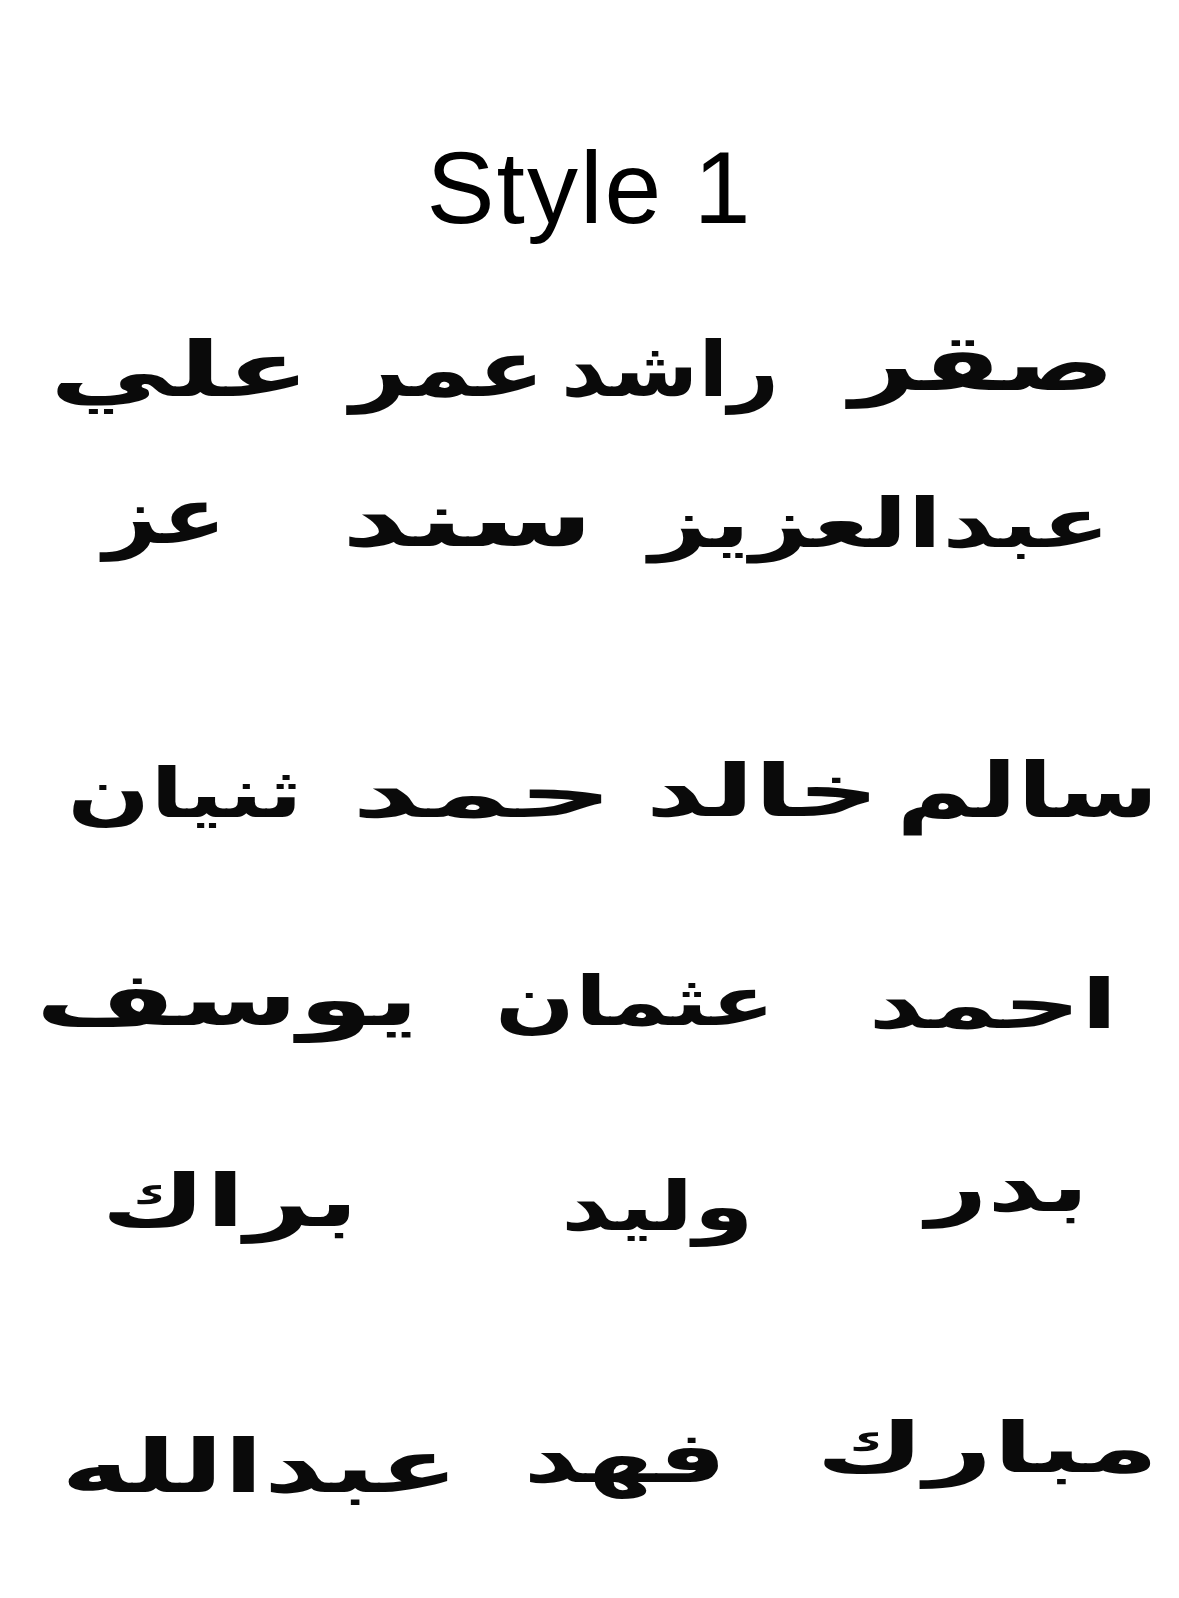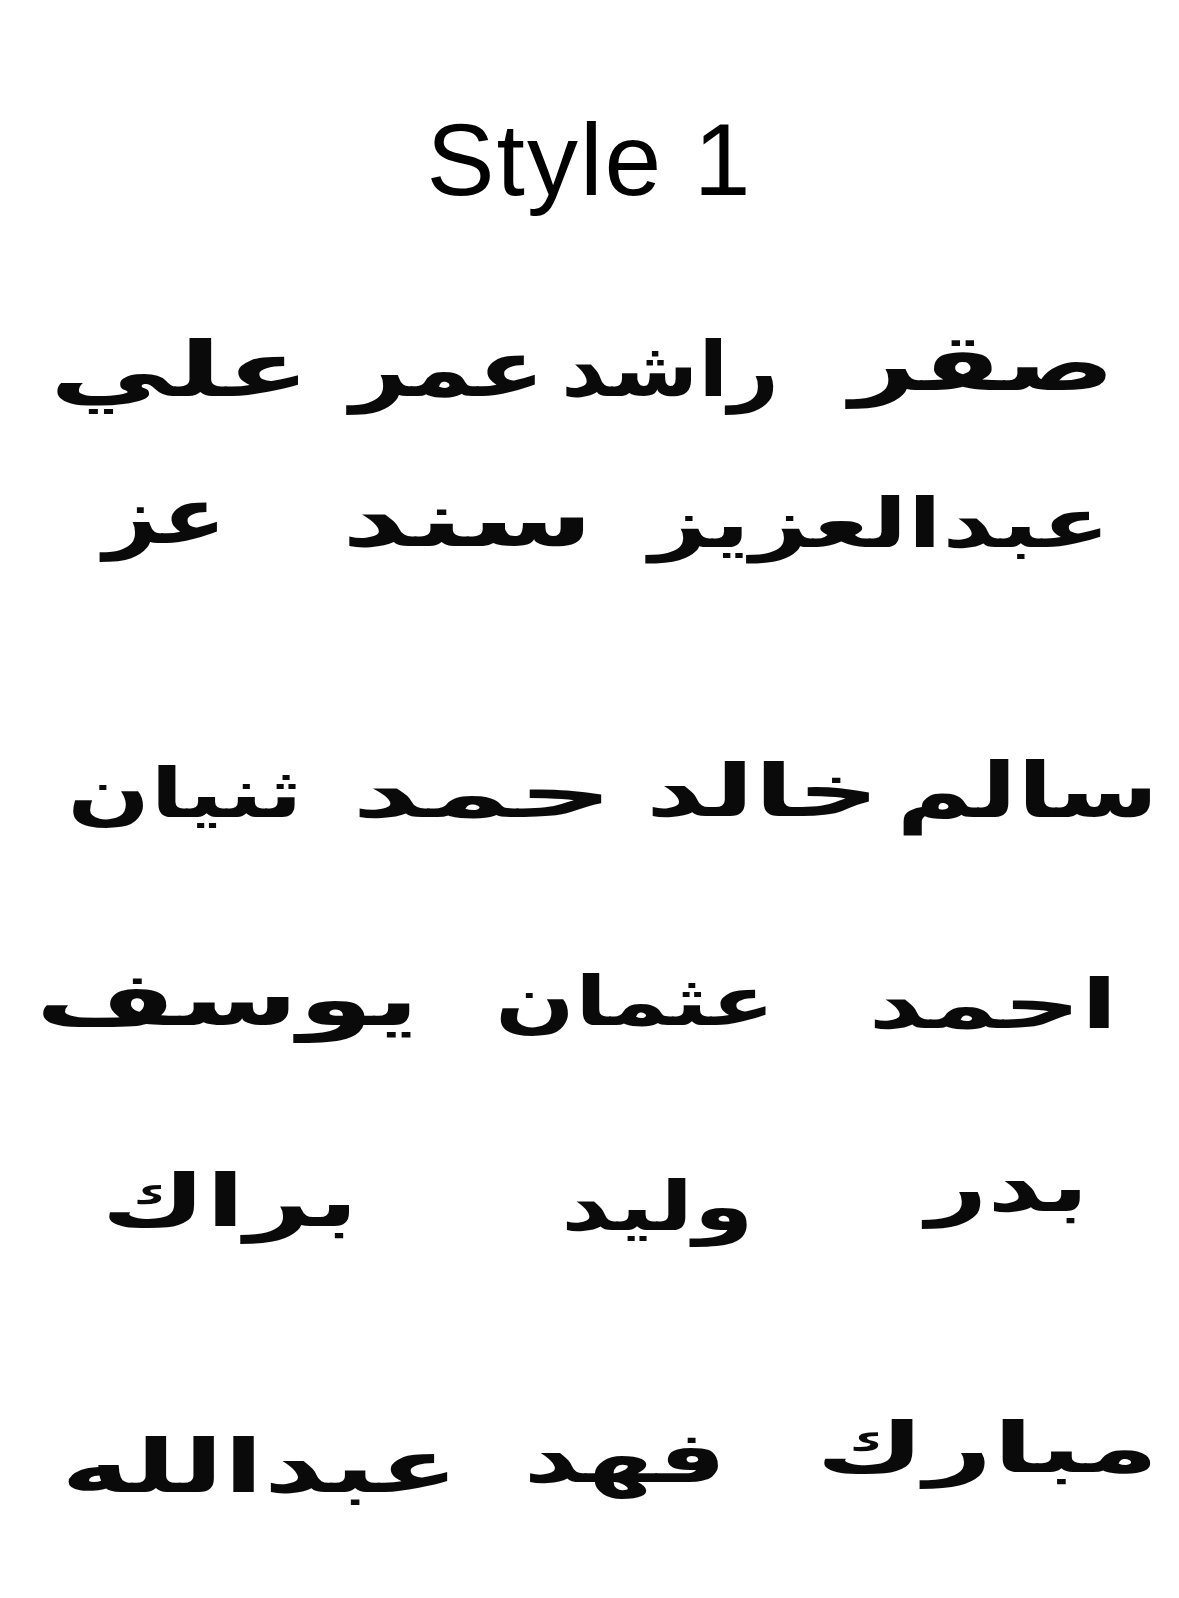--- a/index.html
+++ b/index.html
@@ -9,21 +9,21 @@
   }
   body {
     position: relative;
     width: 1179px;
     height: 1598px;
     overflow: hidden;
     font-family: "DejaVu Sans", sans-serif;
   }
   .page-title {
     position: absolute;
-    top: 36px;
+    top: 64px;
     left: 0;
     width: 100%;
     text-align: center;
     font-family: "Liberation Sans", sans-serif;
     font-weight: 400;
     font-size: 102px;
     letter-spacing: 2px;
     color: #000000;
     line-height: 1.1;
   }

